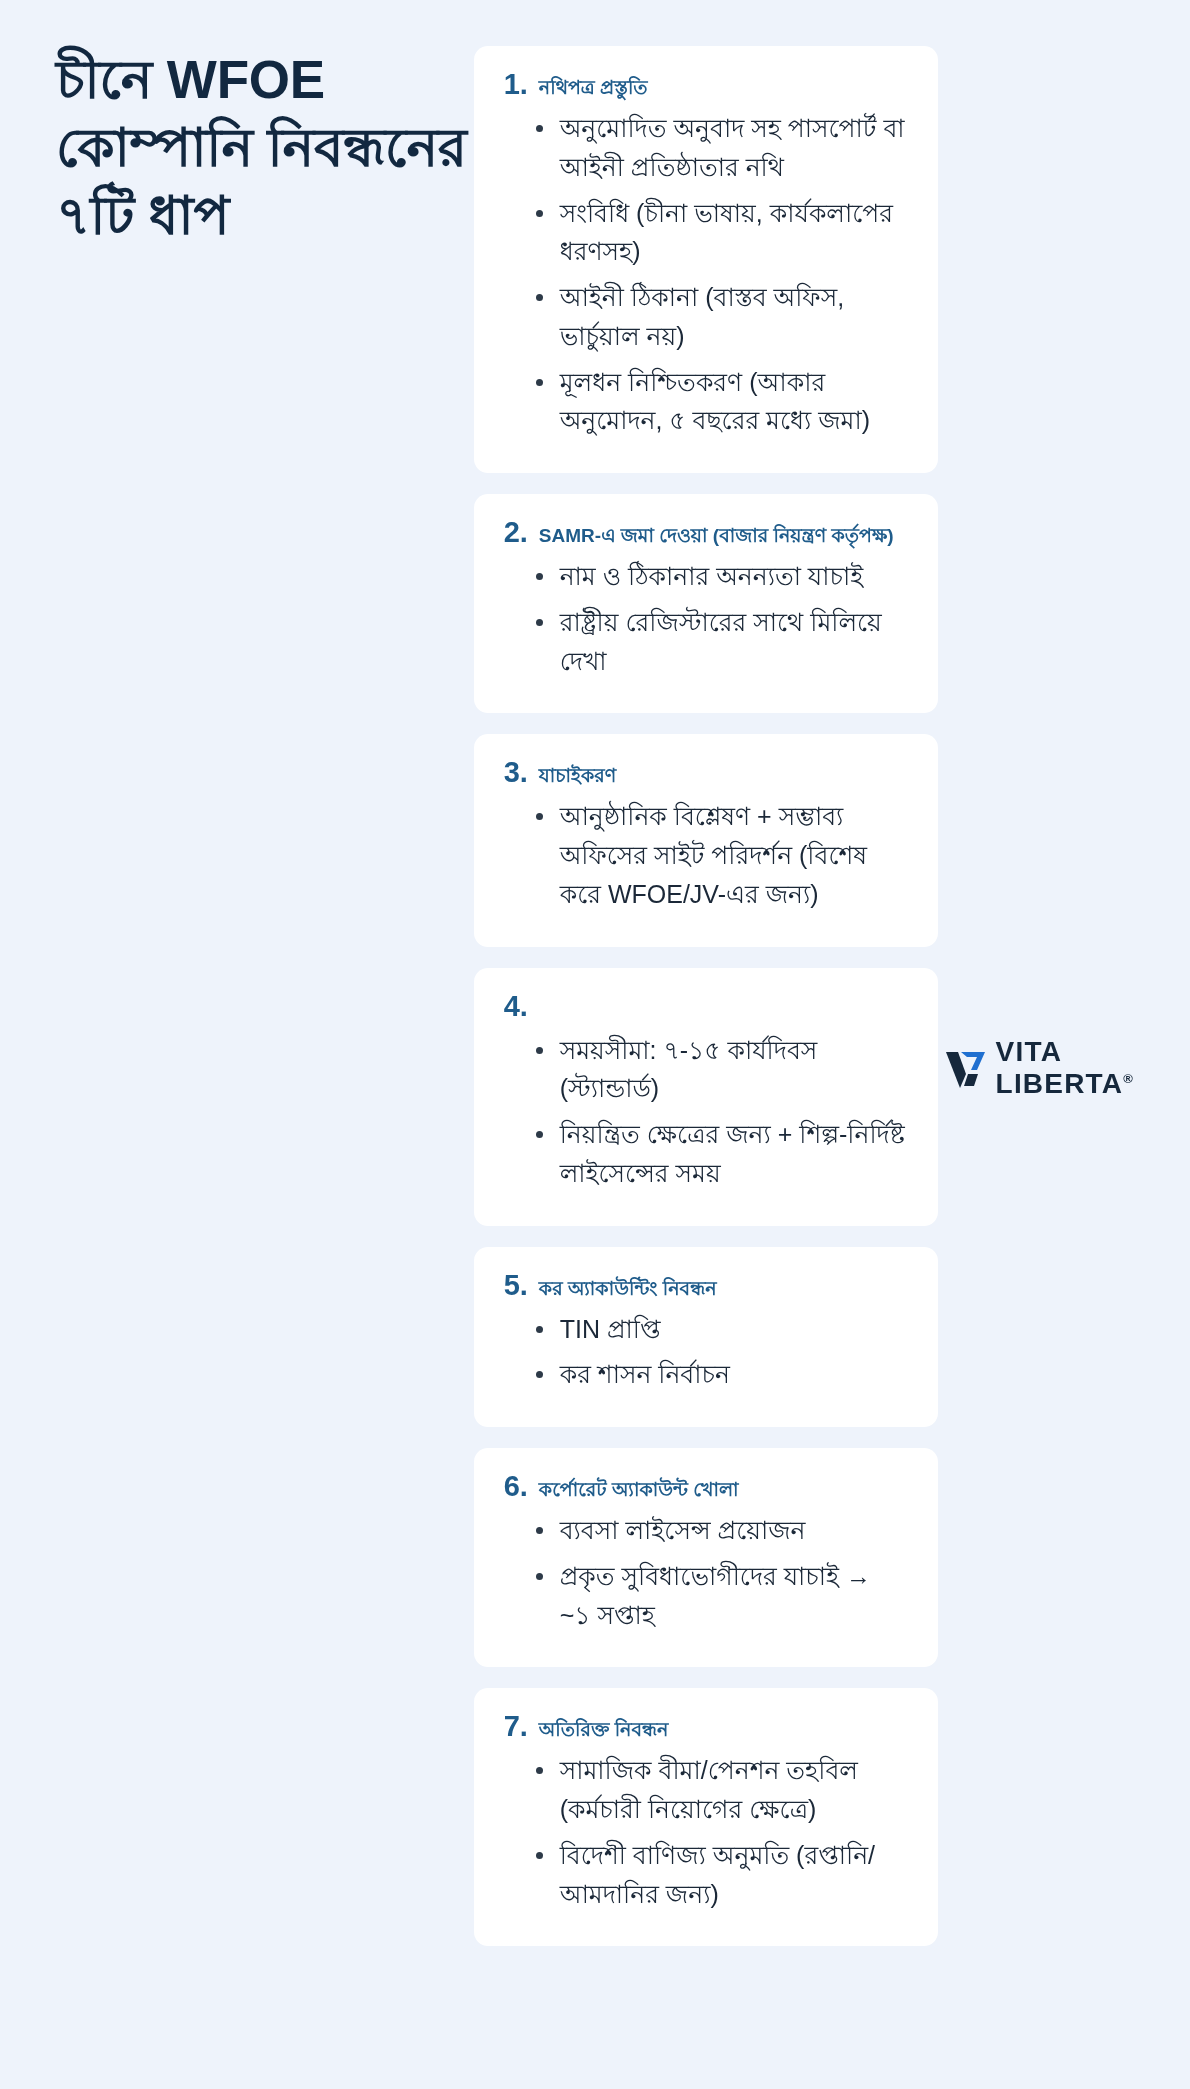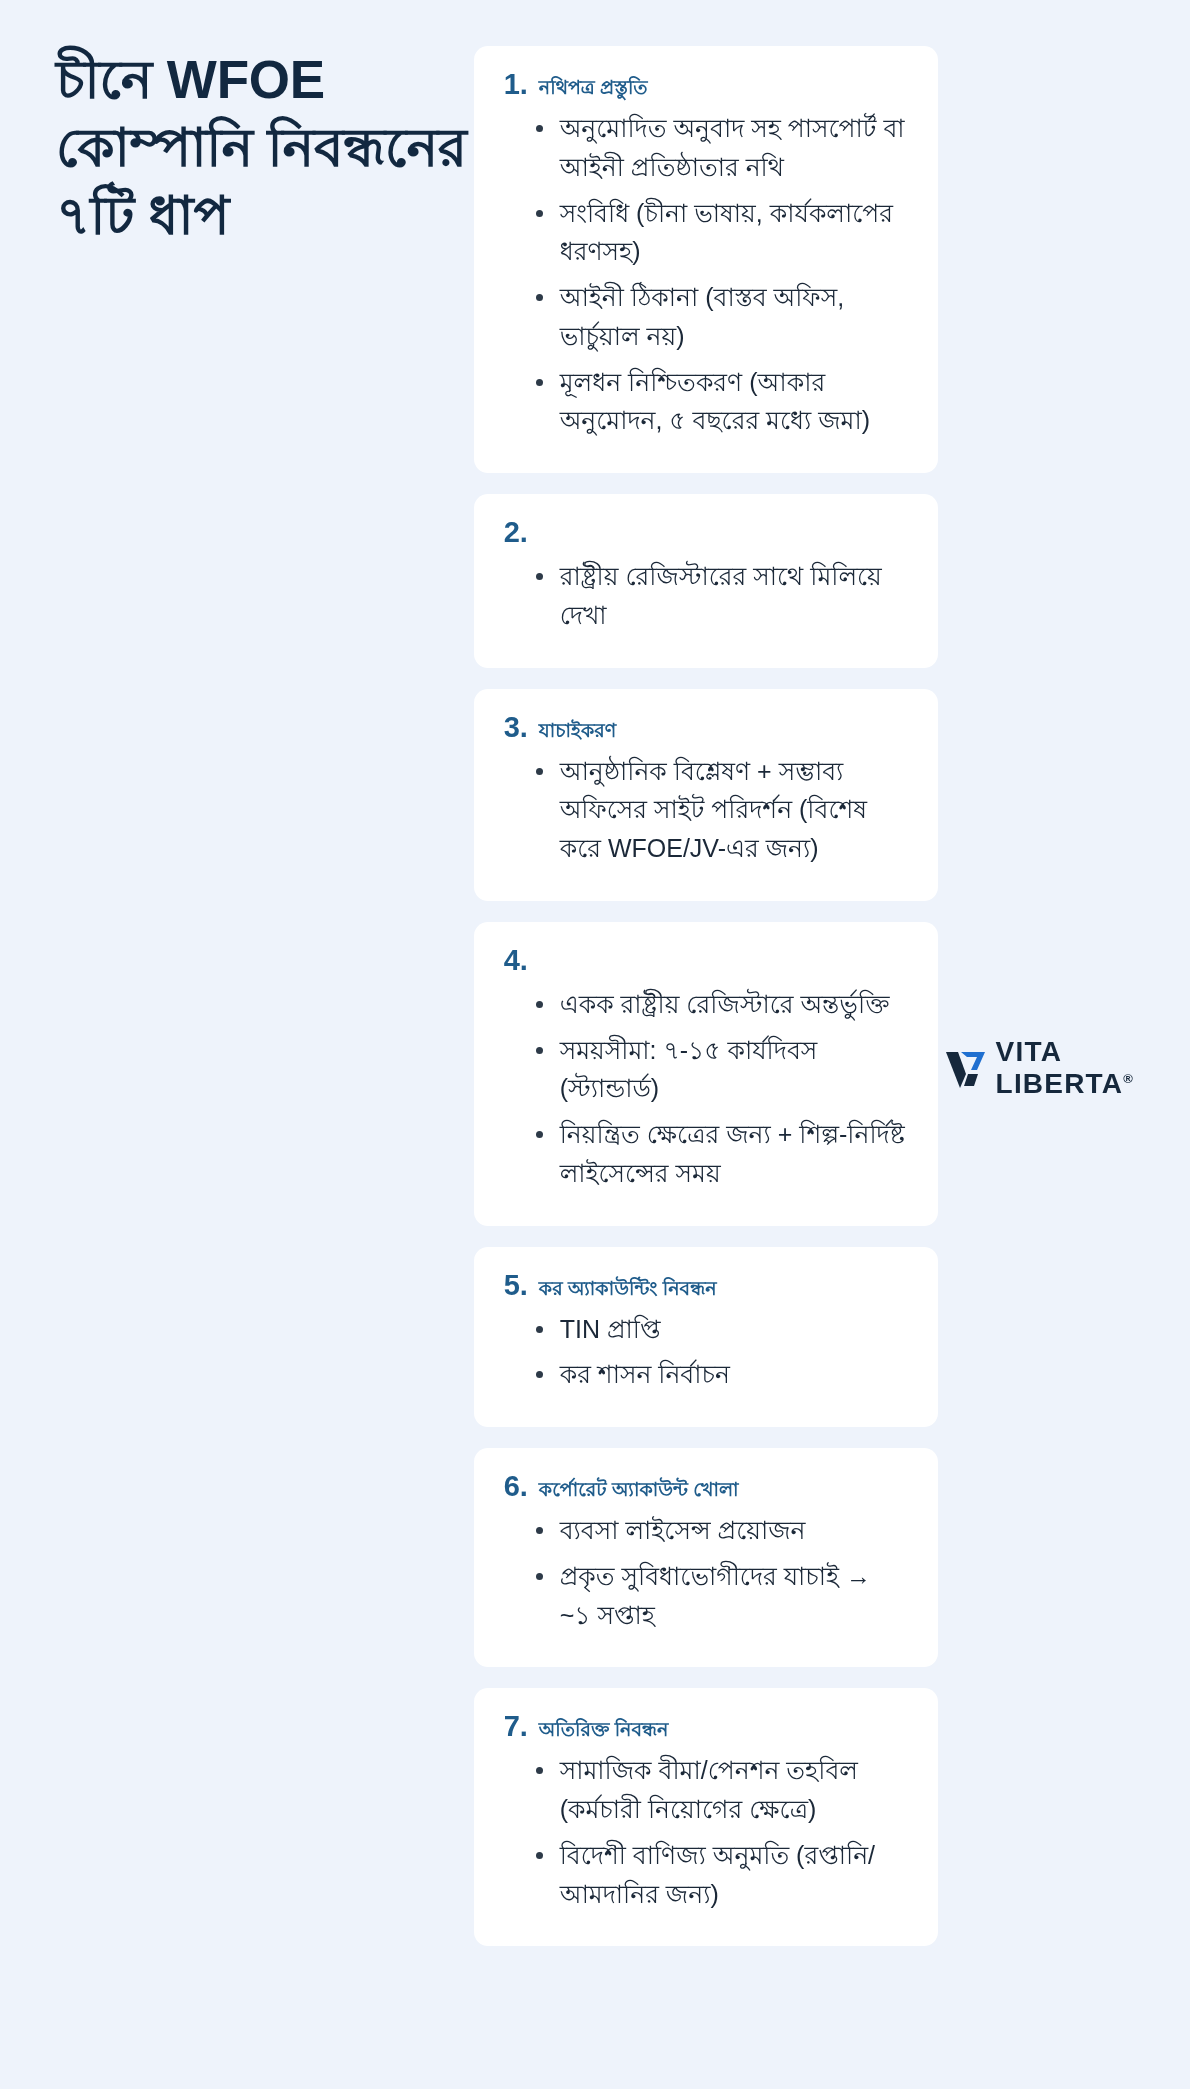--- a/index.html
+++ b/index.html
@@ -126,42 +126,43 @@
         <li>অনুমোদিত অনুবাদ সহ পাসপোর্ট বা আইনী প্রতিষ্ঠাতার নথি</li>
         <li>সংবিধি (চীনা ভাষায়, কার্যকলাপের ধরণসহ)</li>
         <li>আইনী ঠিকানা (বাস্তব অফিস, ভার্চুয়াল নয়)</li>
         <li>মূলধন নিশ্চিতকরণ (আকার অনুমোদন, ৫ বছরের মধ্যে জমা)</li>
       </ul>
     </div>
 
     <div class="card">
       <div class="card-head">
         <span class="card-num">2.</span>
-      </div>
-      <ul class="bullets">
+        <span class="card-title">SAMR-এ জমা দেওয়া (বাজার নিয়ন্ত্রণ কর্তৃপক্ষ)</span>
+      </div>
+      <ul class="bullets">
+        <li>নাম ও ঠিকানার অনন্যতা যাচাই</li>
         <li>রাষ্ট্রীয় রেজিস্টারের সাথে মিলিয়ে দেখা</li>
       </ul>
     </div>
 
     <div class="card">
       <div class="card-head">
         <span class="card-num">3.</span>
         <span class="card-title">যাচাইকরণ</span>
       </div>
       <ul class="bullets">
         <li>আনুষ্ঠানিক বিশ্লেষণ + সম্ভাব্য অফিসের সাইট পরিদর্শন (বিশেষ করে WFOE/JV-এর জন্য)</li>
       </ul>
     </div>
 
     <div class="card">
       <div class="card-head">
         <span class="card-num">4.</span>
       </div>
       <ul class="bullets">
-        <li>একক রাষ্ট্রীয় রেজিস্টারে অন্তর্ভুক্তি</li>
         <li>সময়সীমা: ৭-১৫ কার্যদিবস (স্ট্যান্ডার্ড)</li>
         <li>নিয়ন্ত্রিত ক্ষেত্রের জন্য + শিল্প-নির্দিষ্ট লাইসেন্সের সময়</li>
       </ul>
     </div>
 
     <div class="card">
       <div class="card-head">
         <span class="card-num">5.</span>
         <span class="card-title">কর অ্যাকাউন্টিং নিবন্ধন</span>
       </div>

